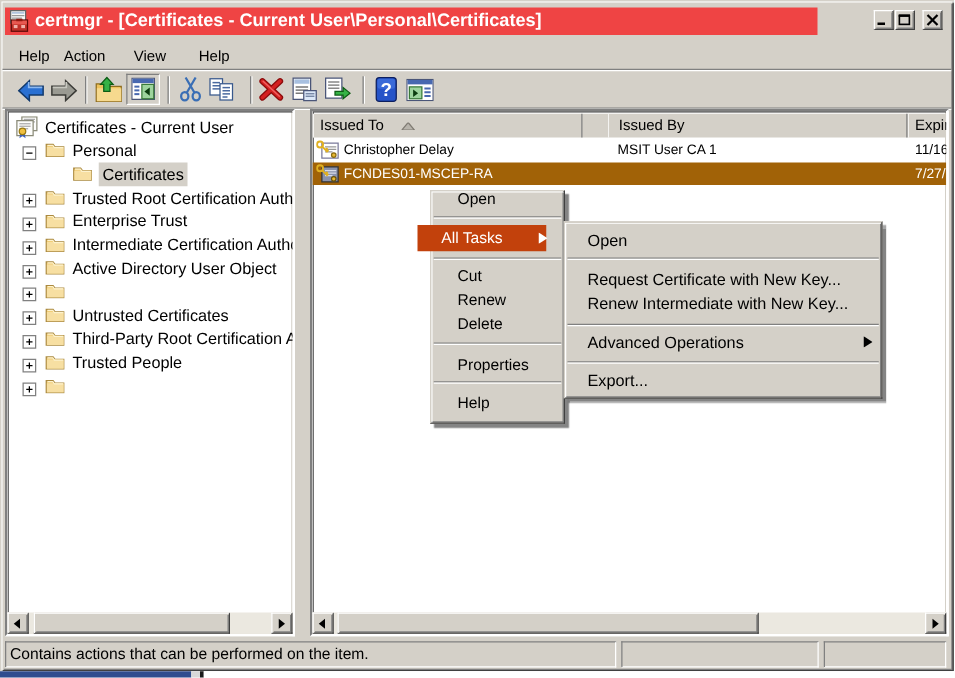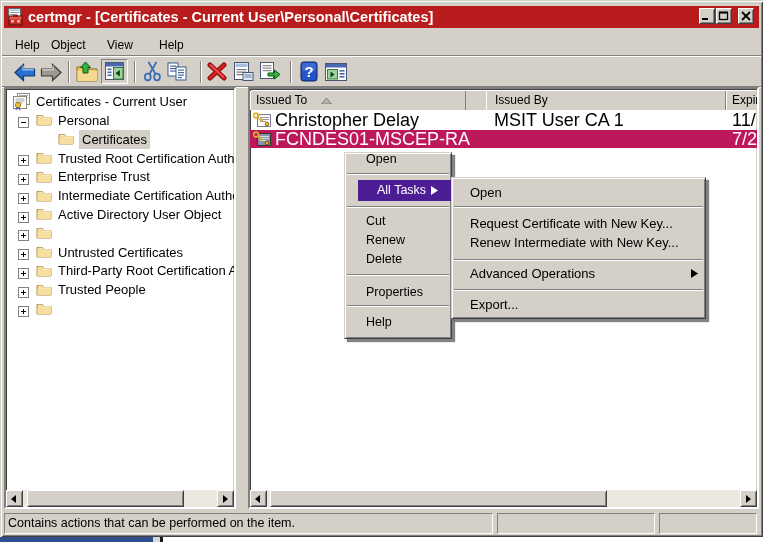--- a/index.html
+++ b/index.html
@@ -3,21 +3,21 @@
 <meta charset="utf-8">
 <style>
 *{margin:0;padding:0;box-sizing:border-box;}
 html,body{width:764px;height:542px;overflow:hidden;background:#fff;
   font-family:"Liberation Sans",sans-serif;font-size:12px;color:#000;}
 .abs{position:absolute;}
 
 #win{position:absolute;left:0;top:0;width:763px;height:537px;background:#d4d0c8;
   border-top:1px solid #d4d0c8;border-left:1px solid #d4d0c8;
   box-shadow:inset 1px 1px 0 #fff,inset -1px -1px 0 #404040,inset 2px 2px 0 #d4d0c8,inset -2px -2px 0 #808080;}
-#titlebar{position:absolute;left:4px;top:6px;width:755px;height:22px;background:#b91c1c;}
+#titlebar{position:absolute;left:4px;top:6px;width:650px;height:22px;background:#ef4444;}
 #title-text{position:absolute;left:24px;top:3px;color:#fff;font-weight:bold;font-size:14.5px;white-space:nowrap;}
 .tbtn{position:absolute;top:2px;width:16px;height:16px;background:#d4d0c8;
   border:1px solid;border-color:#fff #404040 #404040 #fff;
   box-shadow:inset 1px 1px 0 #d4d0c8,inset -1px -1px 0 #808080;}
 
 .menu-item{position:absolute;top:37px;height:17px;line-height:17px;}
 
 #toolbar{position:absolute;left:4px;top:57px;width:755px;height:29px;}
 .tsep{position:absolute;top:4px;width:2px;height:22px;border-left:1px solid #808080;border-right:1px solid #fff;}
 
@@ -28,21 +28,21 @@
 #rpane{left:248px;top:87px;width:511px;height:422px;}
 .clip{position:absolute;overflow:hidden;}
 
 .trow{position:absolute;height:19px;line-height:19px;white-space:nowrap;font-size:13px;}
 .eb{position:absolute;width:11px;height:11px;background:#fff;border:1px solid #808080;}
 .eb i{position:absolute;left:2px;top:4px;width:5px;height:1px;background:#000;}
 .eb.plus b{position:absolute;left:4px;top:2px;width:1px;height:5px;background:#000;}
 .hcol{position:absolute;top:0;height:19px;line-height:18px;padding-left:6px;
   border-right:1px solid #808080;box-shadow:1px 0 0 #fff inset;}
 .lrow{position:absolute;height:18px;line-height:18px;white-space:nowrap;font-size:13px;}
-.lcell{position:absolute;top:0;height:18px;line-height:18px;font-size:18px;}
+.lcell{position:absolute;top:0;height:18px;line-height:18px;font-size:11px;}
 
 .sb{position:absolute;background:#ebe8e0;}
 .sbtn{position:absolute;background:#d4d0c8;border:1px solid;border-color:#fff #404040 #404040 #fff;
   box-shadow:inset 1px 1px 0 #d4d0c8,inset -1px -1px 0 #808080;}
 .thumb{position:absolute;background:#d4d0c8;border:1px solid;border-color:#fff #404040 #404040 #fff;
   box-shadow:inset 1px 1px 0 #d4d0c8,inset -1px -1px 0 #808080;}
 .arr{position:absolute;width:0;height:0;}
 
 .spanel{position:absolute;top:513px;height:21px;border:1px solid;border-color:#808080 #fff #fff #808080;}
 
@@ -76,21 +76,21 @@
   <div class="tbtn" style="left:712px"><svg width="14" height="14" viewBox="0 0 14 14">
         <rect x="2.5" y="3.5" width="8" height="7" fill="none" stroke="#000" stroke-width="1.3"></rect>
         <rect x="2" y="2.5" width="9" height="2" fill="#000"></rect>
       </svg></div>
   <div class="tbtn" style="left:734px"><svg width="14" height="14" viewBox="0 0 14 14">
         <path d="M3 3 L11 11 M11 3 L3 11" stroke="#000" stroke-width="1.8"></path>
       </svg></div>
 </div>
 
 <div class="menu-item" style="left:15px">Help</div>
-<div class="menu-item" style="left:51px">Object</div>
+<div class="menu-item" style="left:51px">Action</div>
 <div class="menu-item" style="left:107px">View</div>
 <div class="menu-item" style="left:159px">Help</div>
 <div class="abs" style="left:2px;top:55px;width:759px;height:2px;border-top:1px solid #808080;border-bottom:1px solid #fff"></div>
 <div class="abs" style="left:2px;top:86px;width:759px;height:2px;border-top:1px solid #808080;border-bottom:1px solid #fff"></div>
 
 <div id="toolbar">
 
   <svg class="abs" style="left:10px;top:6px" width="22" height="19" viewBox="0 0 22 19">
     <path d="M9.5 1.5 L9.5 6 L20.5 6 L20.5 13 L9.5 13 L9.5 17.5 L1 9.5 Z" fill="#2a70d2" stroke="#123a6e" stroke-width="1.2"></path>
     <path d="M9 2.5 L9 6.8 L19.8 6.8" fill="none" stroke="#8cb8f0" stroke-width="1.4"></path>
@@ -299,21 +299,21 @@
   <div class="hcol" style="left:236px;top:2px;width:240px;padding-left:9px">Issued By</div>
   <div class="hcol" style="left:476px;top:2px;width:60px">Expiratio</div>
   <svg class="abs" style="left:71px;top:9px" width="11" height="6" viewBox="0 0 10 6">
       <path d="M5 0 L10 6 L0 6 Z" fill="#b8b4ac" stroke="#807c74"></path>
     </svg>
   <div class="lrow" style="left:0;top:22px;width:507px">
     <div class="lcell" style="left:25px">Christopher Delay</div>
     <div class="lcell" style="left:244px">MSIT User CA 1</div>
     <div class="lcell" style="left:482px">11/16/2013</div>
   </div>
-  <div class="lrow" style="left:0;top:41px;width:507px;background:#be185d;color:#fff">
+  <div class="lrow" style="left:0;top:41px;width:507px;background:#a16207;color:#fff">
     <div class="lcell" style="left:25px">FCNDES01-MSCEP-RA</div>
     <div class="lcell" style="left:482px">7/27/2012</div>
   </div>
 
   <svg class="abs" style="left:3px;top:23px" width="19" height="16" viewBox="0 0 19 16">
     <rect x="4.5" y="2.5" width="13" height="12" fill="#fff" stroke="#7a7a9a"></rect>
     <rect x="7" y="5" width="9" height="1" fill="#999"></rect>
     <rect x="7" y="7" width="9" height="1" fill="#999"></rect>
     <rect x="7" y="9" width="6" height="1" fill="#999"></rect>
     <circle cx="14" cy="12" r="1.8" fill="#e8b830" stroke="#8a6a10"></circle>
@@ -350,21 +350,21 @@
 <div class="spanel" style="left:659px;width:98px"></div>
 
 <div class="abs" style="left:0;top:537px;width:153px;height:5px;background:#2f4d8f"></div>
 <div class="abs" style="left:153px;top:537px;width:7px;height:5px;background:#d8d8d8"></div>
 <div class="abs" style="left:160px;top:537px;width:3px;height:5px;background:#1a1a1a"></div>
 <div class="abs" style="left:163px;top:537px;width:601px;height:5px;background:#fff"></div>
 
 <div class="menu" style="left:344px;top:152px;width:108px;height:187px"></div>
 <div class="mi" style="left:366px;top:150px">Open</div>
 <div class="msep" style="left:347px;top:173px;width:102px"></div>
-<div class="mi" style="left:358px;top:180px;width:103px;height:21px;line-height:21px;background:#4c1d95;color:#fff;padding-left:19px">All Tasks</div>
+<div class="mi" style="left:334px;top:180px;width:103px;height:21px;line-height:21px;background:#c2410c;color:#fff;padding-left:19px">All Tasks</div>
 <svg class="abs" style="left:430px;top:186px" width="8" height="9" viewBox="0 0 8 9">
     <path d="M1 0 L8 4.5 L1 9 Z" fill="#fff"></path>
   </svg>
 <div class="msep" style="left:347px;top:206px;width:102px"></div>
 <div class="mi" style="left:366px;top:212px">Cut</div>
 <div class="mi" style="left:366px;top:231px">Renew</div>
 <div class="mi" style="left:366px;top:250px">Delete</div>
 <div class="msep" style="left:347px;top:274px;width:102px"></div>
 <div class="mi" style="left:366px;top:283px">Properties</div>
 <div class="msep" style="left:347px;top:305px;width:102px"></div>

